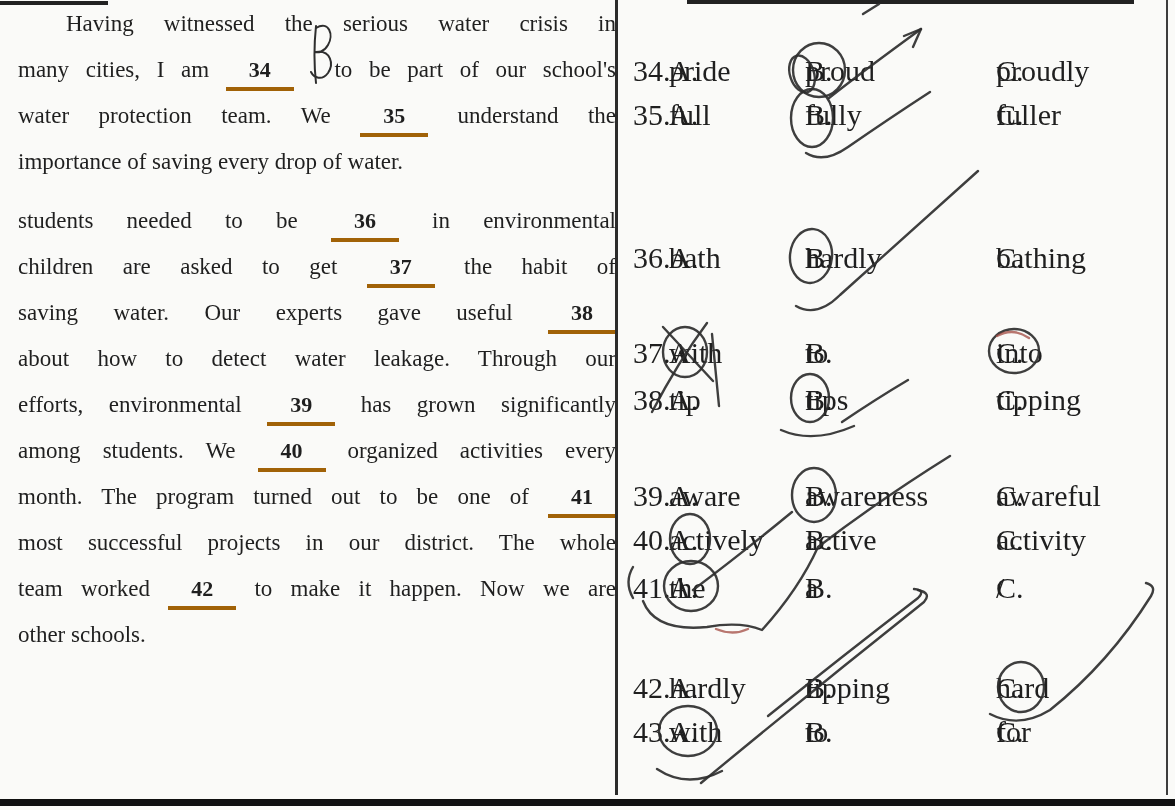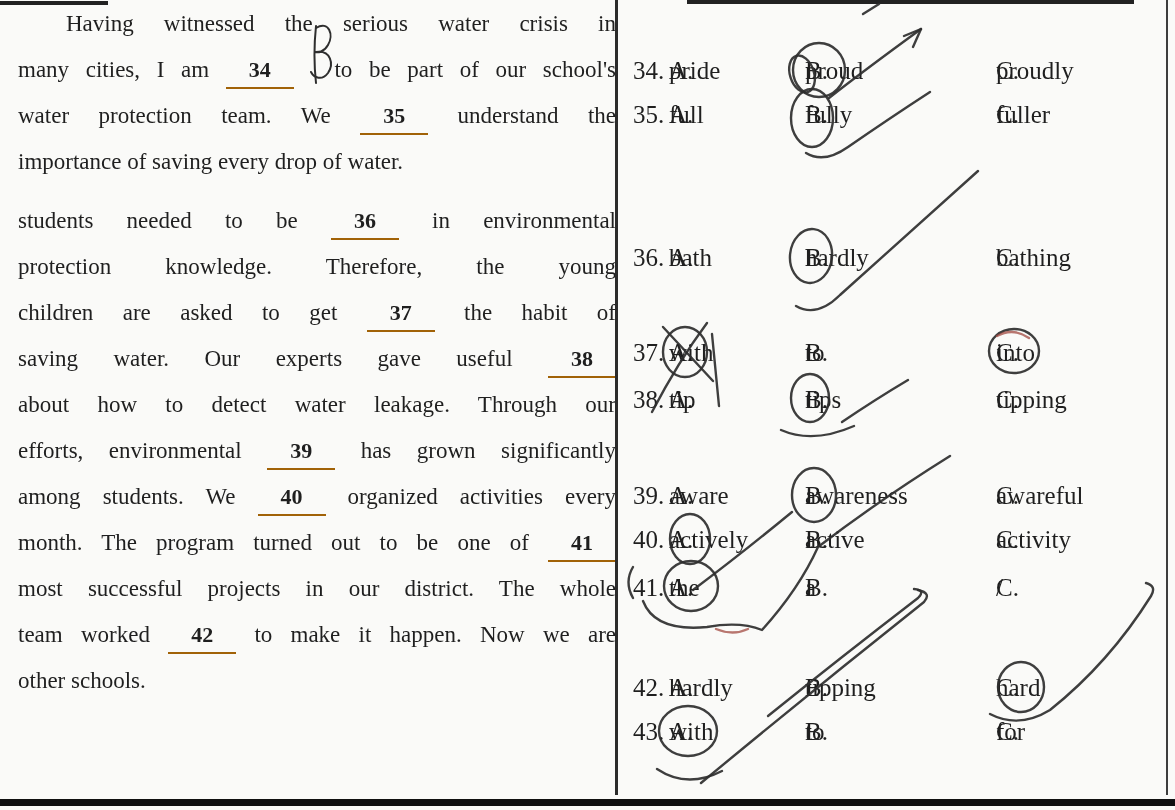--- a/index.html
+++ b/index.html
@@ -15,28 +15,28 @@
     position:absolute;left:18px;top:1px;width:598px;
     font-size:23px;line-height:46px;
   }
   .para{margin:0;}
   .para + .para{margin-top:13px;}
   .line{height:46px;white-space:nowrap;text-align:justify;text-align-last:justify;}
   .line.nojust{text-align:left;text-align-last:left;}
   .line.indent{text-indent:48px;}
   .blank{
     display:inline-block;width:68px;height:30px;line-height:26px;
-    border-bottom:2px solid #a16207;text-align:center;text-align-last:center;
+    border-bottom:4px solid #a16207;text-align:center;text-align-last:center;
     font-weight:600;font-size:22px;text-indent:0;
   }
   .hwb{display:inline-block;width:24px;height:8px;position:relative;}
   .hwb svg{position:absolute;left:-3px;top:-46px;overflow:visible;}
   
   #answers{position:absolute;left:622px;top:0;width:553px;height:800px;}
-  .qrow{position:absolute;left:0;width:553px;height:46px;line-height:46px;font-size:25px;white-space:nowrap;}
+  .qrow{position:absolute;left:0;width:553px;height:46px;line-height:46px;font-size:30px;white-space:nowrap;}
   .qrow span{position:absolute;top:0;}
   .qnum{left:11px;}
   .oA{left:47px;}
   .oB{left:183px;}
   .oC{left:374px;}
   .olabel{margin-right:7px;}
   
   .vdivider{position:absolute;left:615px;top:0;width:3px;height:795px;background:#2b2b2b;}
   .vborder-right{position:absolute;left:1166px;top:0;width:2px;height:795px;background:#3d3d3d;}
   .hbottom{position:absolute;left:0;top:799px;width:1175px;height:7px;background:#101010;}
@@ -62,21 +62,20 @@
                 <path d="M 9,3 C 7,22 7,42 9,60"></path>
                 <path d="M 9,5 C 22,-3 27,12 21,22 C 17,29 11,30 8,29"></path>
                 <path d="M 9,29 C 24,27 27,41 21,50 C 15,58 7,55 4,49"></path>
               </g>
             </svg></span><span>to be part of our school's</span> </div>
         <div class="line"><span>water protection team. We</span> <span class="blank">35</span> <span>understand the</span> </div>
         <div class="line nojust"><span>importance of saving every drop of water.</span> </div>
       </div>
       <div class="para">
         <div class="line"><span>students needed to be</span> <span class="blank">36</span> <span>in environmental</span> </div>
-        <div class="line"><span>protection knowledge. Therefore, the young</span> </div>
         <div class="line"><span>children are asked to get</span> <span class="blank">37</span> <span>the habit of</span> </div>
         <div class="line"><span>saving water. Our experts gave useful</span> <span class="blank">38</span> </div>
         <div class="line"><span>about how to detect water leakage. Through our</span> </div>
         <div class="line"><span>efforts, environmental</span> <span class="blank">39</span> <span>has grown significantly</span> </div>
         <div class="line"><span>among students. We</span> <span class="blank">40</span> <span>organized activities every</span> </div>
         <div class="line"><span>month. The program turned out to be one of</span> <span class="blank">41</span> </div>
         <div class="line"><span>most successful projects in our district. The whole</span> </div>
         <div class="line"><span>team worked</span> <span class="blank">42</span> <span>to make it happen. Now we are</span> </div>
         <div class="line nojust"><span>other schools.</span> </div>
       </div>

